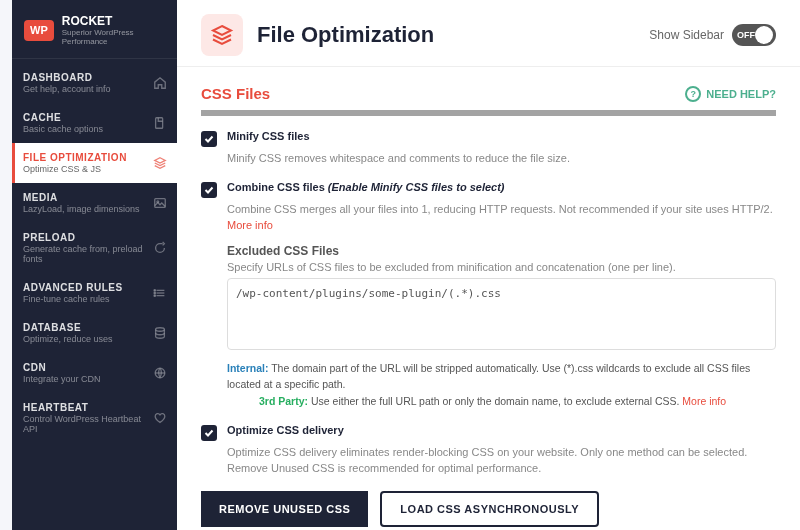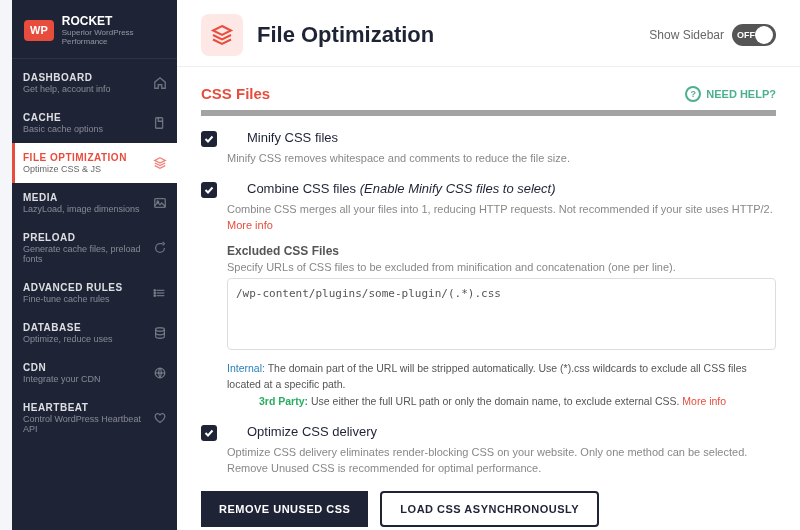--- a/index.html
+++ b/index.html
@@ -180,24 +180,23 @@
     .checkbox-custom {
       width: 16px; height: 16px; min-width: 16px;
       background: #1e2336;
       border-radius: 3px;
       display: flex; align-items: center; justify-content: center;
       margin-top: 1px;
       cursor: pointer;
     }
     .checkbox-custom svg { width: 10px; height: 10px; }
     .option-label {
-      font-size: 13px;
-      font-weight: 400;
+      font-size: 11px;
+      font-weight: 700;
       color: #1e2336;
-      margin-left: 20px;
     }
     .option-label em {
       font-style: italic;
       color: #1e2336;
     }
     .option-desc {
       font-size: 11px;
       color: #888;
       margin-left: 26px;
       line-height: 1.5;
@@ -227,21 +226,21 @@
       resize: none;
       font-family: monospace;
       background: #fff;
     }
     .info-box {
       margin: 6px 0 10px 26px;
       font-size: 10.5px;
       line-height: 1.6;
       color: #555;
     }
-    .info-box .lbl-internal { color: #2980b9; font-weight: 400; }
+    .info-box .lbl-internal { color: #2980b9; font-weight: 700; }
     .info-box .lbl-3rd { color: #27ae60; font-weight: 700; margin-left: 32px; }
     .info-box a { color: #e84c3d; }
 
     .bottom-buttons {
       display: flex; gap: 12px;
       margin-top: 10px;
     }
     .btn-dark {
       background: #1e2336;
       color: white;
@@ -331,21 +330,21 @@
             <rect x="2" y="3" width="12" height="10" rx="1"></rect>
             <circle cx="5.5" cy="6.5" r="1"></circle>
             <path d="M2 11l3.5-3.5L8 10l2-2 4 4"></path>
           </svg>
       </div>
     </div>
 
     <div class="nav-item">
       <div class="nav-item-text">
         <div class="nav-item-label">PRELOAD</div>
-        <div class="nav-item-sub">Generate cache files, preload fonts</div>
+        <div class="nav-item-sub">Generate cache from, preload fonts</div>
       </div>
       <div class="nav-icon">
         <svg viewBox="0 0 16 16" fill="none" stroke="rgba(255,255,255,0.7)" stroke-width="1.5" width="14" height="14">
             <path d="M13 8A5 5 0 1 1 8 3h3"></path>
             <path d="M11 1l2 2-2 2"></path>
           </svg>
       </div>
     </div>
 
     <div class="nav-item">

